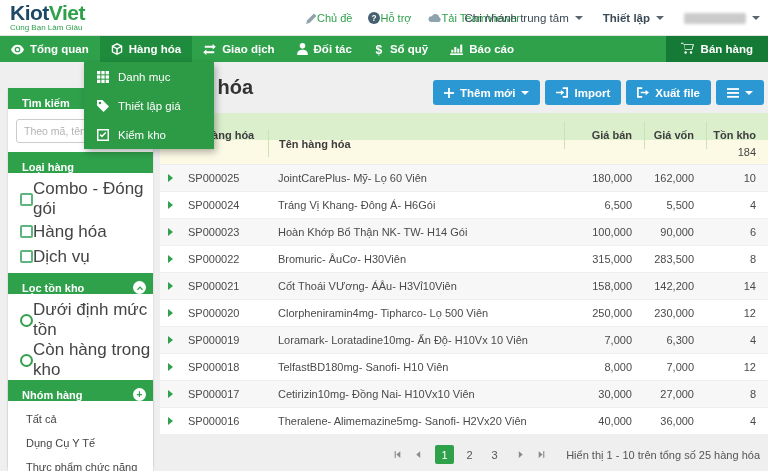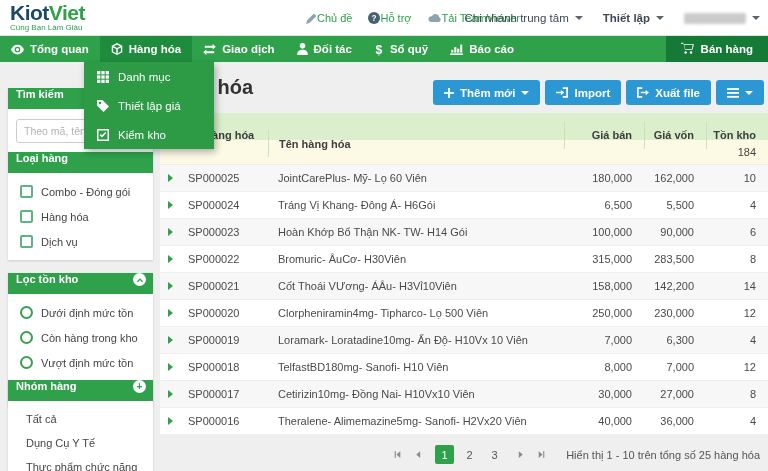--- a/index.html
+++ b/index.html
@@ -32,31 +32,31 @@
   .nav-item .ic { display:flex; }
   .sell-btn { margin-left:auto; display:flex; align-items:center; gap:7px; padding:0 15px; background:#147a35; color:#fff; font-weight:bold; font-size:11.5px; cursor:pointer; }
 
   
   .dropdown { position:absolute; left:84px; top:62px; width:130px; background:#2d9a46; z-index:90; box-shadow:2px 3px 7px rgba(0,0,0,.3); }
   .dd-item { display:flex; align-items:center; gap:9px; height:29px; padding-left:13px; color:#fff; font-size:11.5px; cursor:pointer; }
   .dd-item .ic { display:flex; }
 
   
   .panel { position:absolute; left:8px; width:145px; background:#fff; box-shadow:0 1px 2px rgba(0,0,0,.15); z-index:2; }
-  .panel-h { height:21px; background:#2fa14b; color:#fff; font-weight:bold; font-size:11px; display:flex; align-items:flex-start; padding-left:8px; cursor:pointer; }
+  .panel-h { height:21px; background:#2fa14b; color:#fff; font-weight:bold; font-size:11px; display:flex; align-items:flex-end; padding-left:14px; cursor:pointer; }
   .circle-ic { margin-left:auto; margin-right:7px; width:13px; height:13px; border-radius:50%; background:#fff; color:#2fa14b; display:flex; align-items:center; justify-content:center; font-size:10px; font-weight:bold; line-height:1; }
   #p-search { top:88px; }
   #p-search .panel-body { padding:10px 8px; }
   #p-search input { width:100%; height:24px; border:1px solid #ccc; border-radius:3px; padding:0 7px; font-size:10.5px; color:#333; font-family:"Liberation Sans",sans-serif; outline:none; }
   #p-search input::placeholder { color:#b3b3b3; }
   #p-type { top:152px; }
   #p-stock { top:273px; }
   #p-group { top:380px; }
   .panel-body { padding:6px 0; }
-  .opt { display:flex; align-items:center; gap:8px; min-height:25px; padding-left:12px; font-size:11px; color:#444; cursor:pointer; }
+  .opt { display:flex; align-items:center; gap:0; min-height:25px; padding-left:12px; font-size:17px; color:#444; cursor:pointer; }
   .cb { width:13px; height:13px; border:2px solid #5cb57f; border-radius:2px; background:#fff; flex:none; }
   .rd { width:13px; height:13px; border:2px solid #35a14f; border-radius:50%; background:#fff; flex:none; position:relative; }
   .rd.sel::after { content:""; position:absolute; inset:2px; background:#2fa14b; border-radius:50%; }
   .grp-item { padding:6px 0 6px 18px; font-size:11px; color:#444; cursor:pointer; }
 
   
   .page-title { position:absolute; left:162px; top:76px; font-size:20px; font-weight:bold; color:#333; z-index:1; }
   .actions { position:absolute; top:80px; right:4px; display:flex; gap:5px; z-index:3; }
   .btn { height:25px; background:#2b98d3; color:#fff; border:none; border-radius:3px; font-size:11.5px; font-weight:bold; display:flex; align-items:center; gap:6px; padding:0 11px; font-family:"Liberation Sans",sans-serif; cursor:pointer; }
   .btn .ic { display:flex; }

